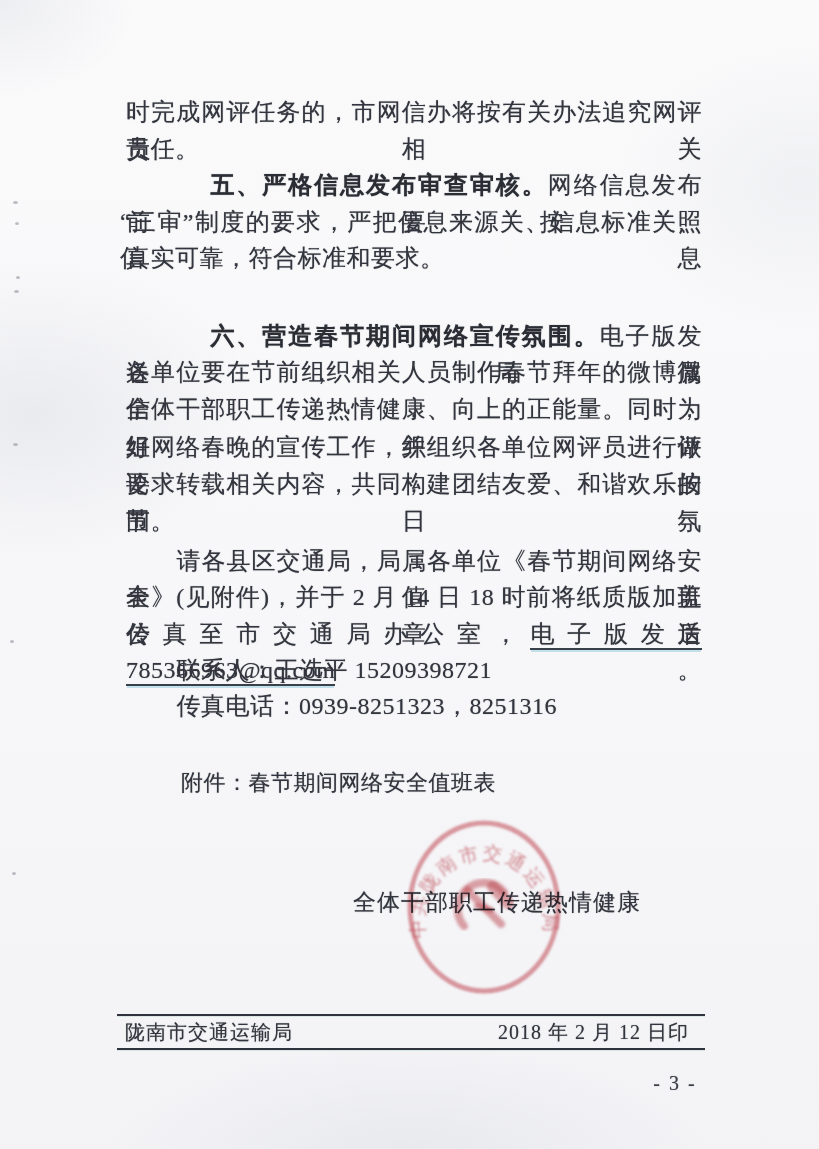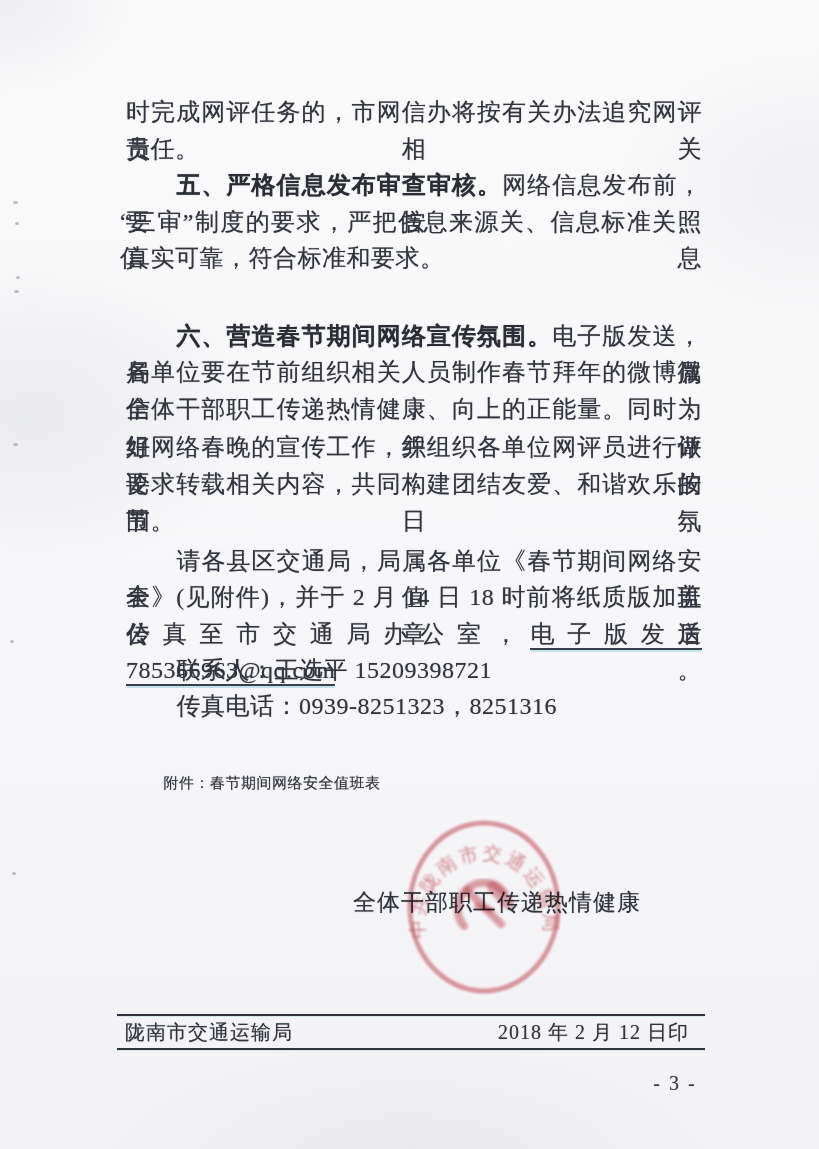--- a/index.html
+++ b/index.html
@@ -30,31 +30,32 @@
   .block .just{white-space:normal;text-align:justify;text-align-last:justify;}
   .blk-a .line{height:36.5px;line-height:36.5px;}
   .blk-b .line{height:37.2px;line-height:37.2px;}
   .blk-c .line{height:36.3px;line-height:36.3px;}
   .indent{text-indent:2.1em;}
   .hang{margin-left:-6px;}
   b.head{
     font-family:"Liberation Sans","DejaVu Sans",sans-serif;
     font-weight:700;color:#2a2d34;
     text-shadow:0 0 1px rgba(42,45,52,0.6);
+    margin-left:34px;
   }
   .u{
     border-bottom:2px solid #39404a;
     box-shadow:0 3px 0 -1px rgba(60,170,200,0.28);
     padding-bottom:1px;
   }
   
   .attachment{
     position:absolute;left:126px;top:768px;width:576px;
     height:30px;line-height:30px;
-    color:#32353d;font-size:15px;letter-spacing:0.5px;
+    color:#32353d;font-size:22px;letter-spacing:0.5px;
     text-shadow:0 0 1px rgba(50,53,62,0.55);
     text-indent:2.5em;
   }
   
   .signature{
     position:absolute;left:327px;top:884px;width:340px;
     text-align:center;color:#32353d;z-index:2;
     text-shadow:0 0 1px rgba(50,53,62,0.55);
   }
   .signature .org{font-size:23px;height:37px;line-height:37px;letter-spacing:1px;}

